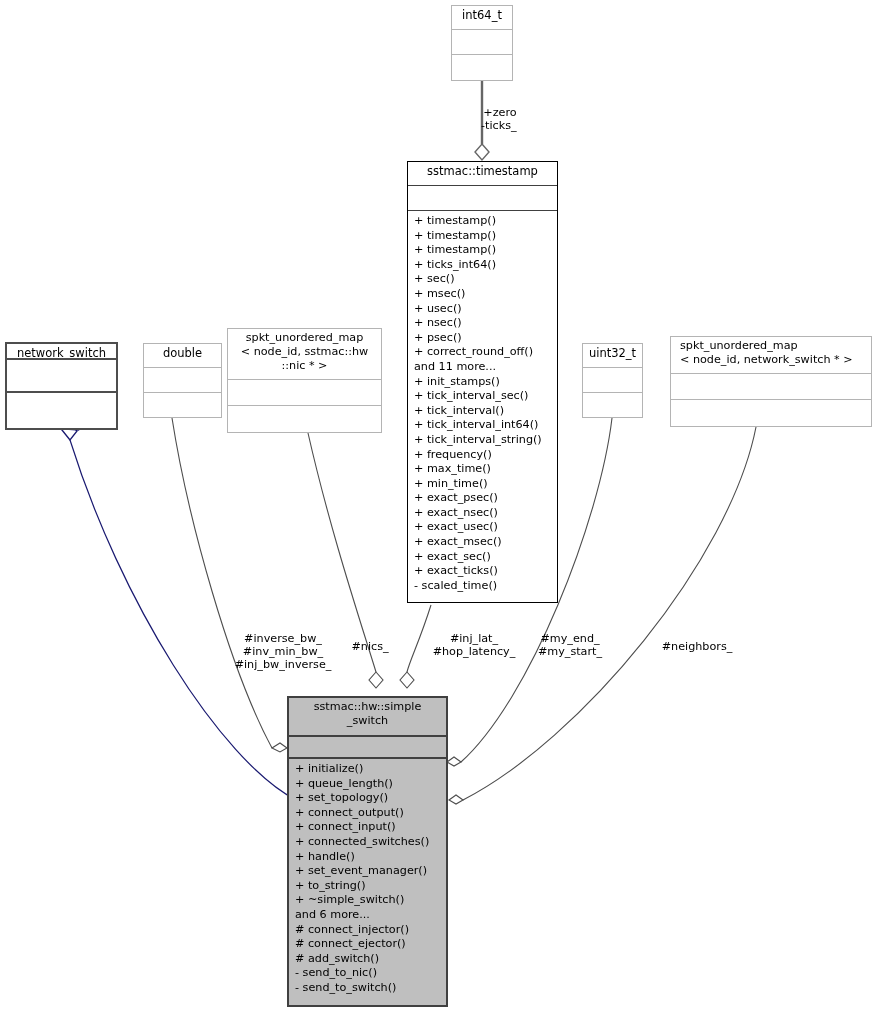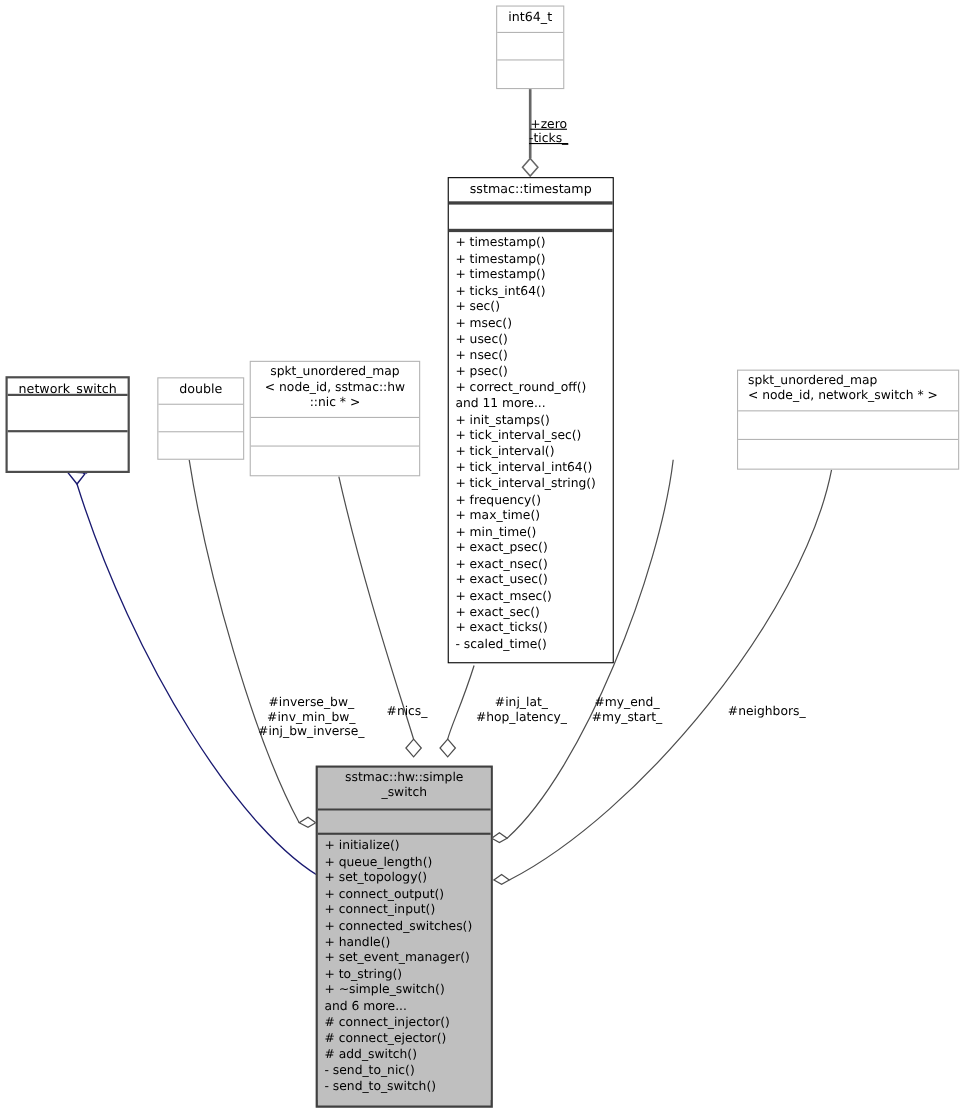--- a/index.html
+++ b/index.html
@@ -58,21 +58,21 @@
     border-bottom: 1px solid #b4b4b4;
   }
   .box-light .sec:last-child {
     border-bottom: none;
   }
   
   .box-dark {
     border: 1px solid #000000;
   }
   .box-dark .sec {
-    border-bottom: 3px solid #404040;
+    border-bottom: 1px solid #404040;
   }
   .box-dark .sec:last-child {
     border-bottom: none;
   }
   
   .box-base {
     border: 2px solid #4d4d4d;
   }
   .box-base .sec {
     border-bottom: 2px solid #4d4d4d;
@@ -210,20 +210,27 @@
   <div class="uml-box box-light" style="left:227px; top:328px; width:155px; height:105px;">
     <div class="sec title t11" style="height:51px;">
       <div>spkt_unordered_map</div>
       <div>&lt; node_id, sstmac::hw</div>
       <div>::nic * &gt;</div>
     </div>
     <div class="sec attrs" style="height:26px;"></div>
     <div class="sec ops" style="height:26px;"></div>
   </div>
 
+  <div class="uml-box box-light" style="left:582px; top:343px; width:61px; height:75px;">
+    <div class="sec title t12" style="height:24px;">
+      <span>uint32_t</span>
+    </div>
+    <div class="sec attrs" style="height:25px;"></div>
+    <div class="sec ops" style="height:24px;"></div>
+  </div>
 
   <div class="uml-box box-light" style="left:670px; top:336px; width:202px; height:91px;">
     <div class="sec title t11" style="height:37px; text-align:left; padding-left:9px;">
       <div>spkt_unordered_map</div>
       <div>&lt; node_id, network_switch * &gt;</div>
     </div>
     <div class="sec attrs" style="height:26px;"></div>
     <div class="sec ops" style="height:26px;"></div>
   </div>
 
@@ -246,21 +253,21 @@
         <div class="op-line">+ ~simple_switch()</div>
         <div class="op-line">and 6 more...</div>
         <div class="op-line"># connect_injector()</div>
         <div class="op-line"># connect_ejector()</div>
         <div class="op-line"># add_switch()</div>
         <div class="op-line">- send_to_nic()</div>
         <div class="op-line">- send_to_switch()</div>
       </div>
   </div>
 
-  <div class="edge-label" style="left:481px; top:106px; text-align:center;text-decoration:underline;"><div>+zero</div><div>-ticks_</div></div>
+  <div class="edge-label" style="left:481px; top:106px; text-align:right;"><div>+zero</div><div>-ticks_</div></div>
 
   <div class="edge-label" style="left:228px; top:632px; width:110px;"><div>#inverse_bw_</div><div>#inv_min_bw_</div><div>#inj_bw_inverse_</div></div>
 
   <div class="edge-label" style="left:346px; top:640px; width:48px;">#nics_</div>
 
   <div class="edge-label" style="left:428px; top:632px; width:92px;"><div>#inj_lat_</div><div>#hop_latency_</div></div>
 
   <div class="edge-label" style="left:524px; top:632px; width:92px;"><div>#my_end_</div><div>#my_start_</div></div>
 
   <div class="edge-label" style="left:657px; top:640px; width:80px;">#neighbors_</div>

